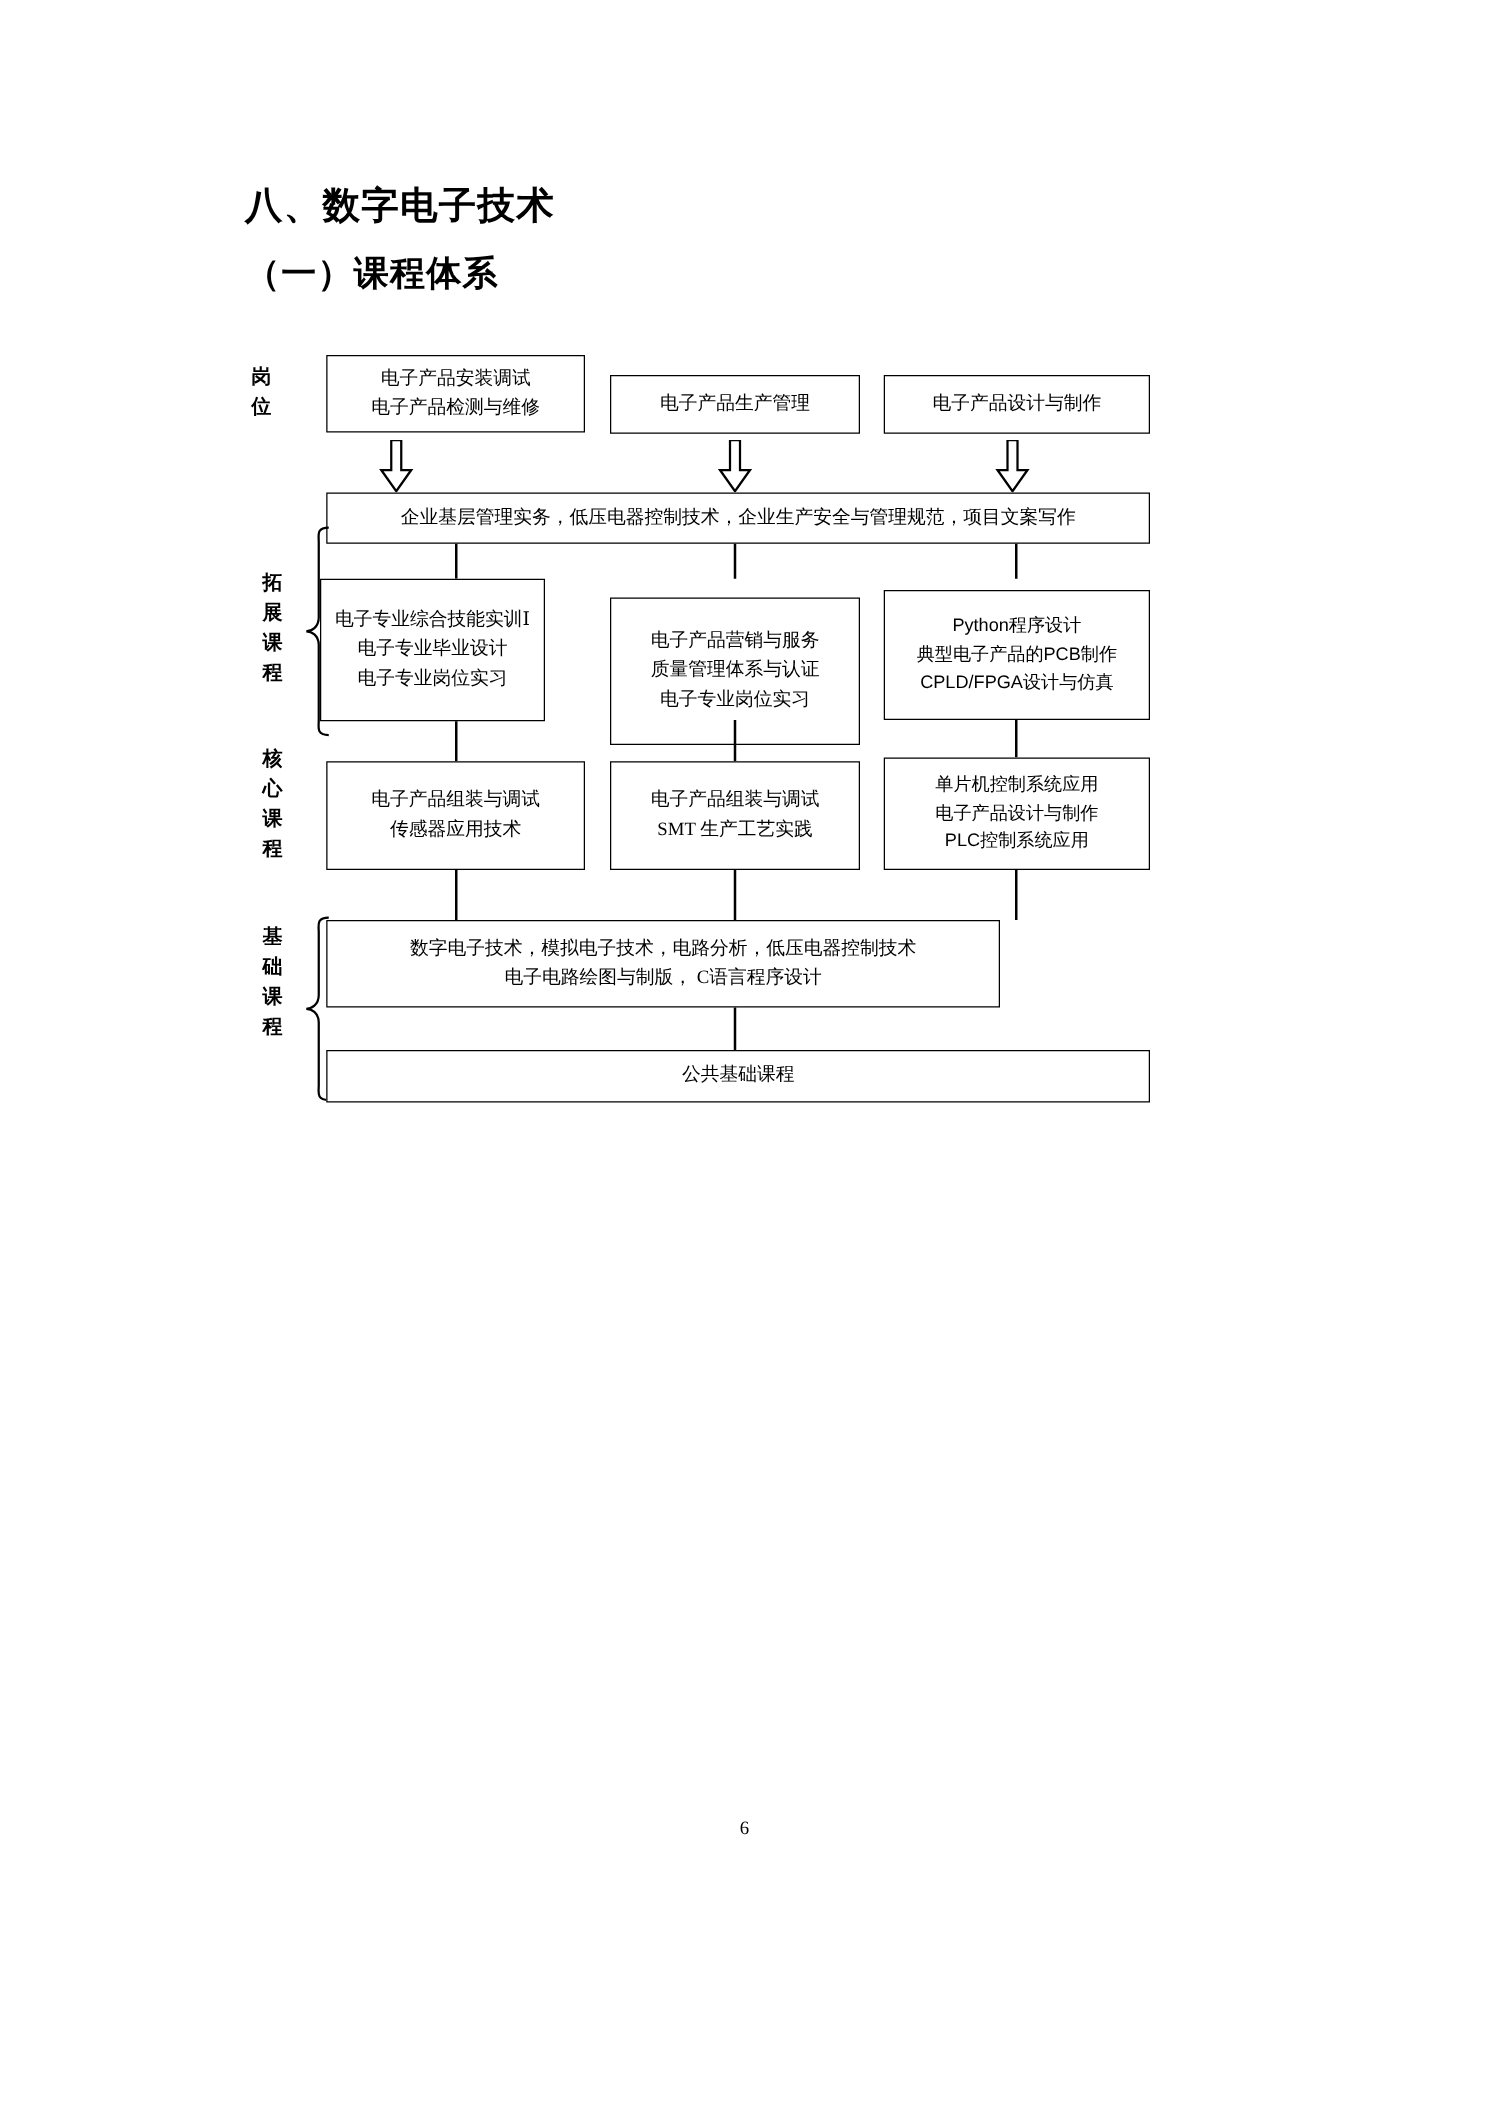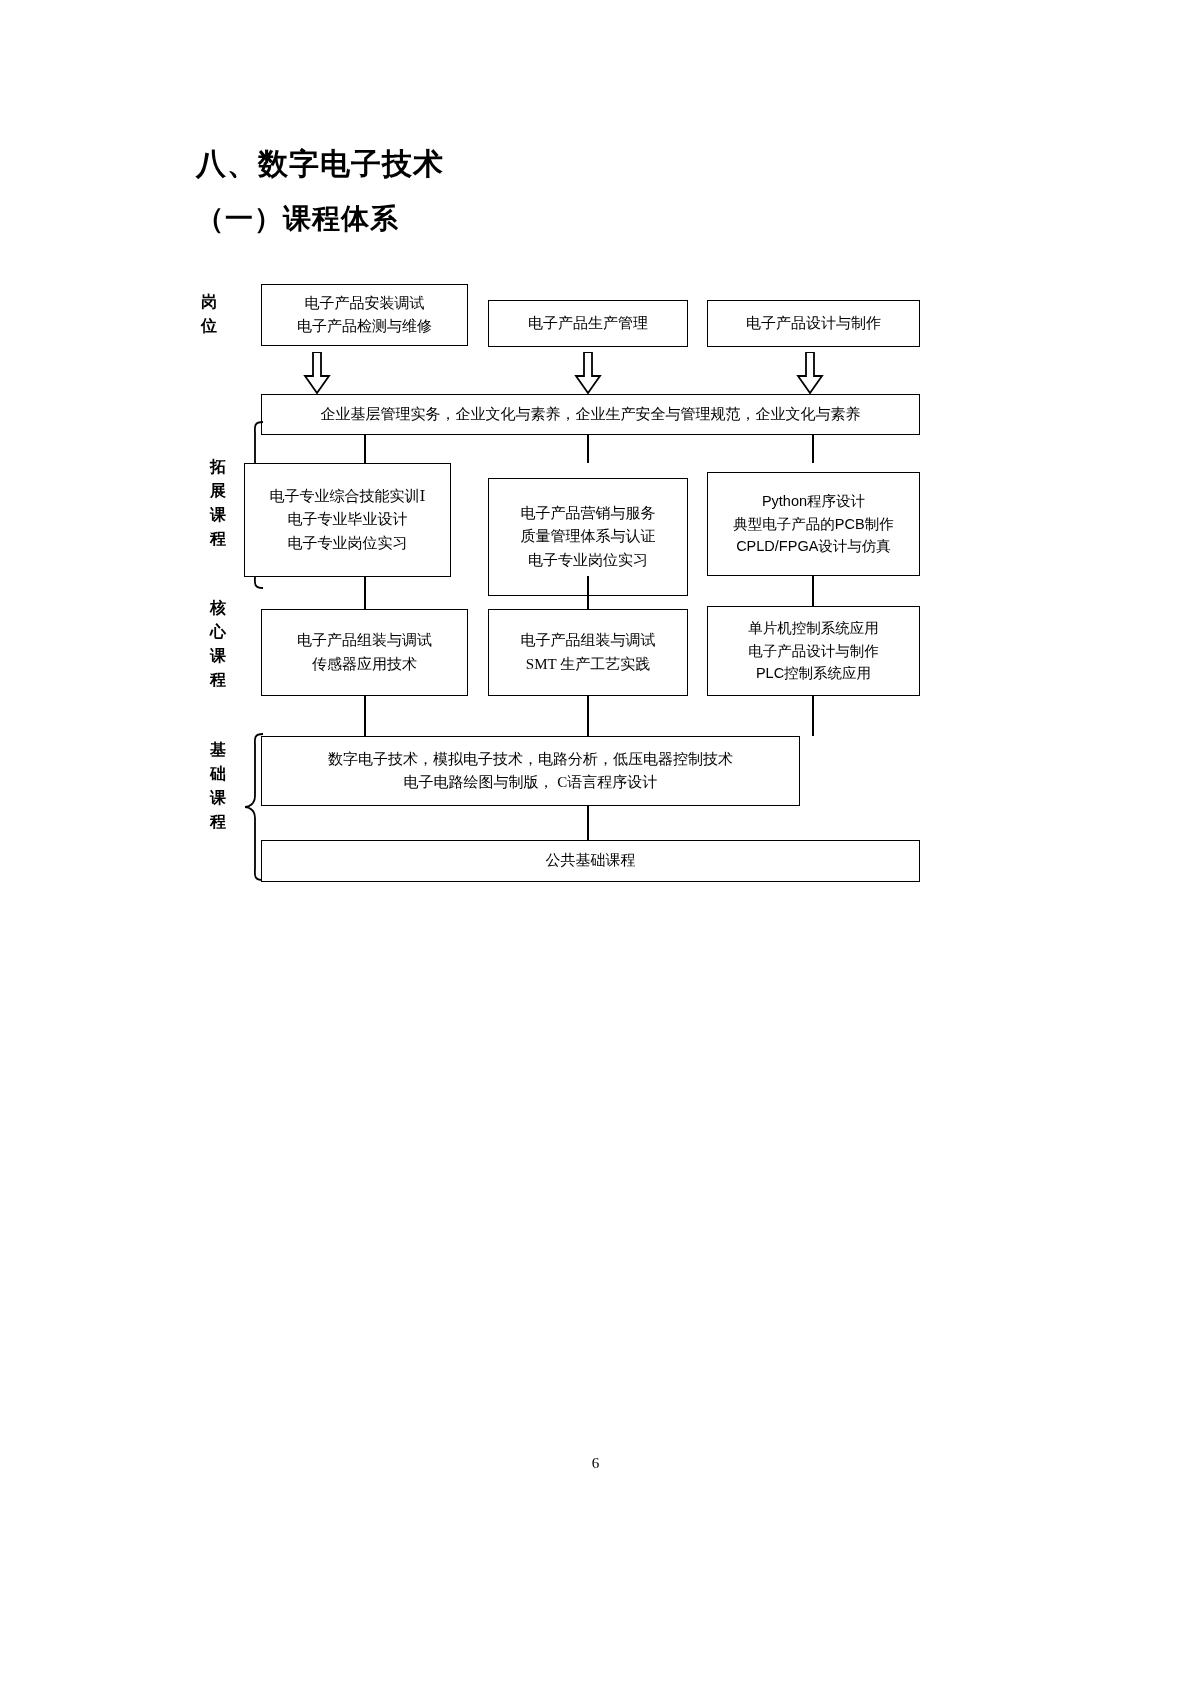--- a/index.html
+++ b/index.html
@@ -96,38 +96,38 @@
     <svg width="28" height="42" viewBox="0 0 28 42">
       <polygon points="10,0 18,0 18,24 26,24 14,41 2,24 10,24" fill="#ffffff" stroke="#000000" stroke-width="1.8"></polygon>
     </svg>
   </div>
   <div class="blockarrow" style="left:796px;top:352px;">
     <svg width="28" height="42" viewBox="0 0 28 42">
       <polygon points="10,0 18,0 18,24 26,24 14,41 2,24 10,24" fill="#ffffff" stroke="#000000" stroke-width="1.8"></polygon>
     </svg>
   </div>
 
-  <div class="box" style="left:261px;top:394px;width:659px;height:41px;">企业基层管理实务，企业文化与素养，企业生产安全与管理规范，企业文化与素养</div>
+  <div class="box" style="left:261px;top:394px;width:659px;height:41px;">企业基层管理实务，低压电器控制技术，企业生产安全与管理规范，项目文案写作</div>
 
   <div class="vline" style="left:364px;top:435px;height:28px;"></div>
   <div class="vline" style="left:587px;top:435px;height:28px;"></div>
   <div class="vline" style="left:812px;top:435px;height:28px;"></div>
 
   <div class="vlabel" style="left:205px;top:455px;">拓
 展
 课
 程</div>
 
   <div class="bracket" style="left:243px;top:420px;">
     <svg width="22" height="170" viewBox="0 0 22 170">
       <path d="M20 2 C10 2 12 8 12 14 L12 74 C12 82 6 85 2 85 C6 85 12 88 12 96 L12 156 C12 162 10 168 20 168" fill="none" stroke="#000000" stroke-width="1.8"></path>
     </svg>
   </div>
 
-  <div class="box" style="left:244px;top:463px;width:207px;height:114px;">电子专业综合技能实训Ⅰ
+  <div class="box" style="left:256px;top:463px;width:180px;height:114px;">电子专业综合技能实训Ⅰ
 电子专业毕业设计
 电子专业岗位实习</div>
 
   <div class="box" style="left:488px;top:478px;width:200px;height:118px;">电子产品营销与服务
 质量管理体系与认证
 电子专业岗位实习</div>
 
   <div class="box sans" style="left:707px;top:472px;width:213px;height:104px;">Python程序设计
 典型电子产品的PCB制作
 CPLD/FPGA设计与仿真</div>

